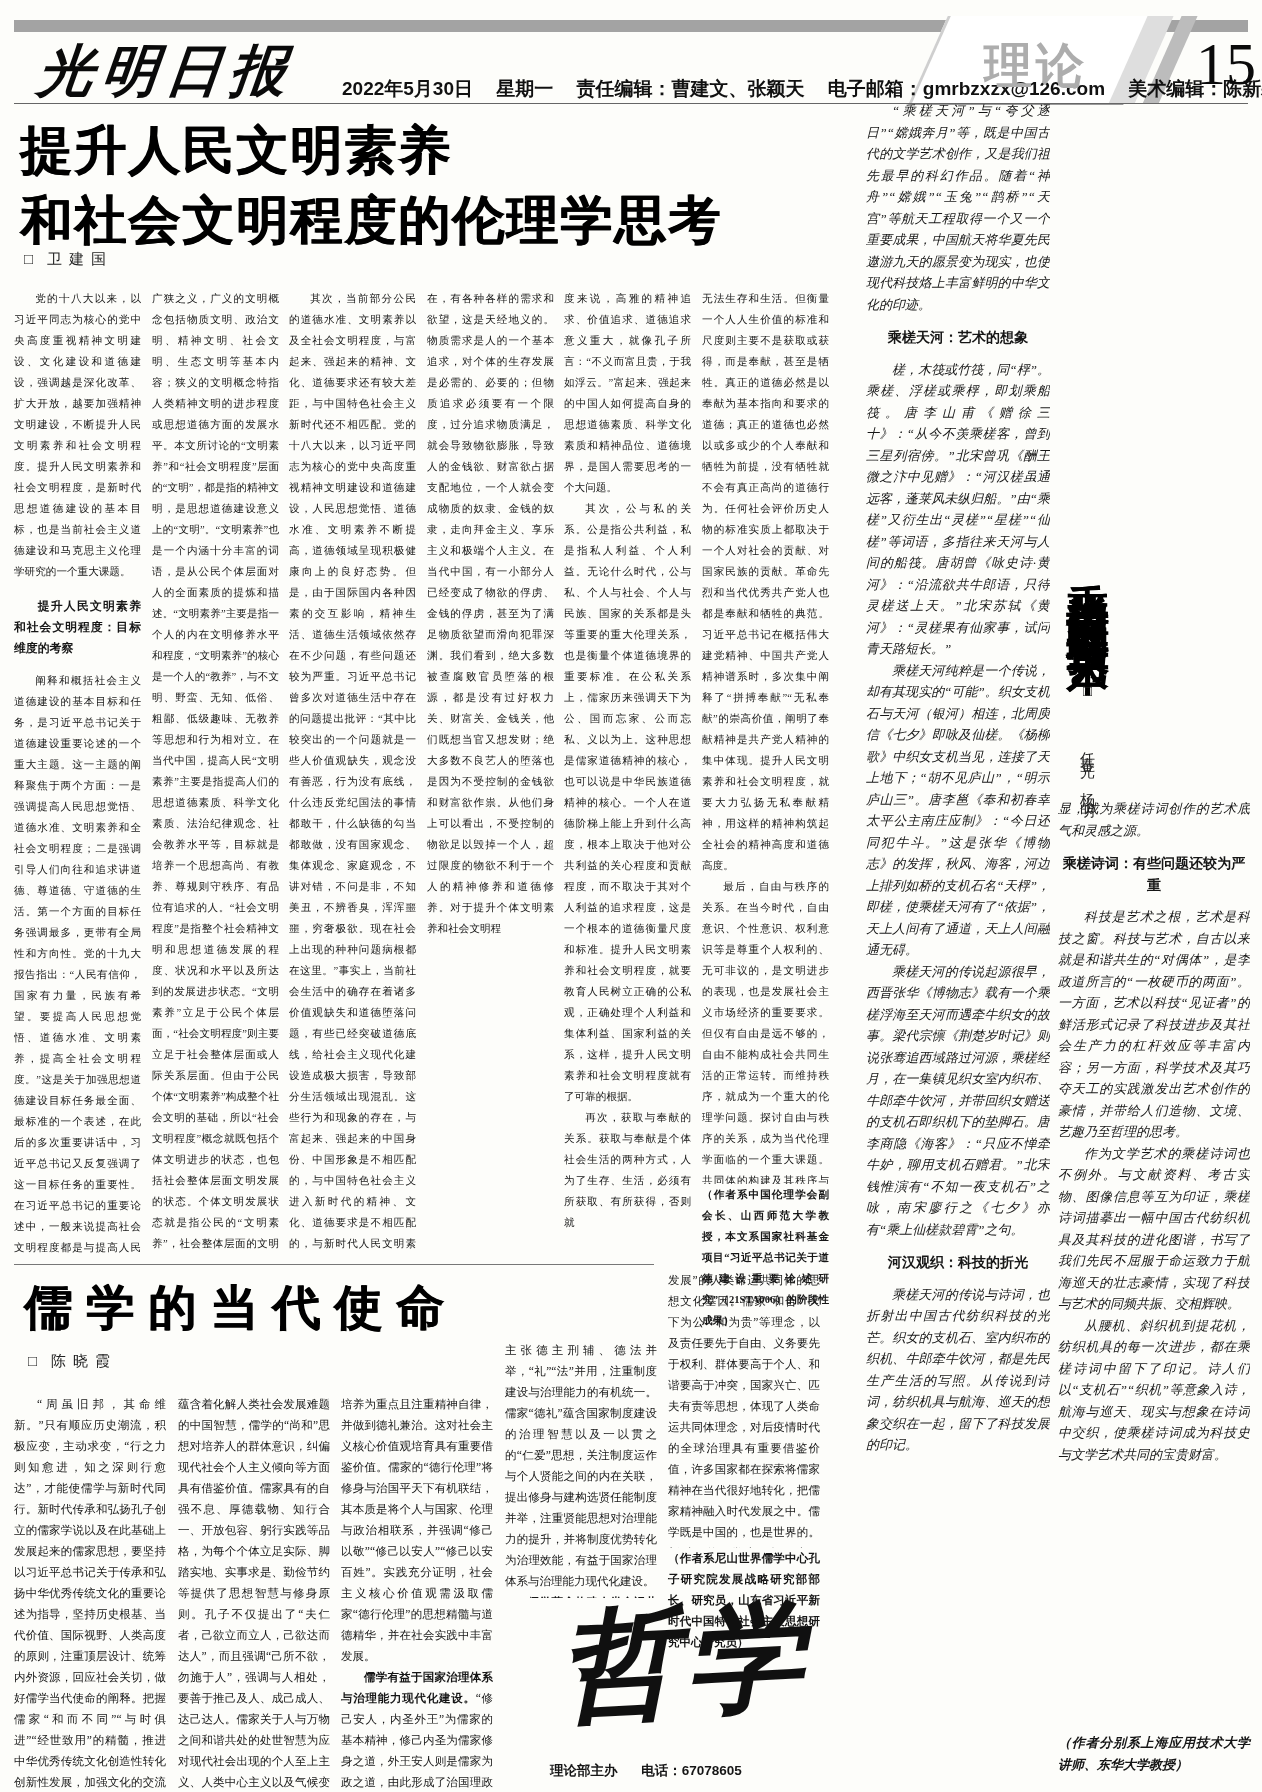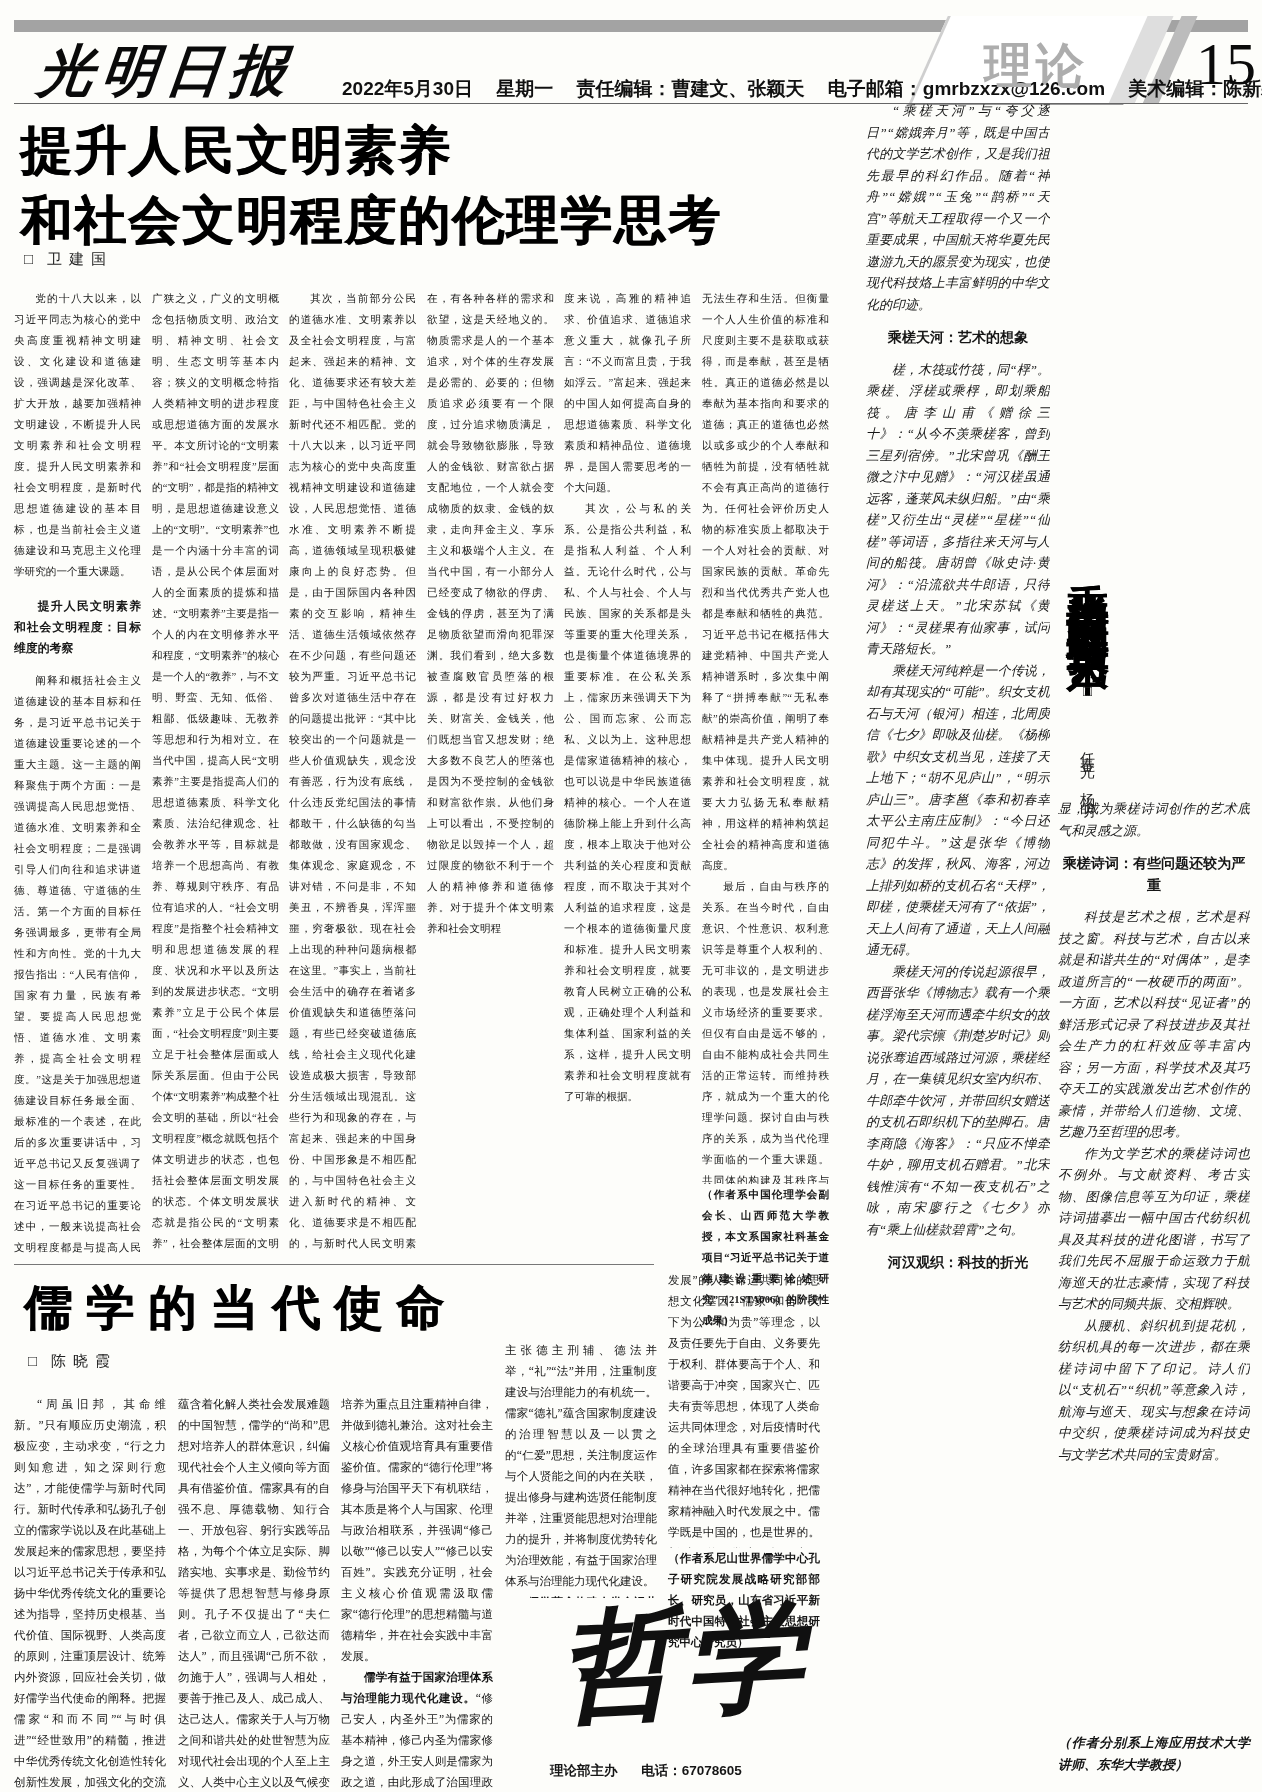--- a/index.html
+++ b/index.html
@@ -101,20 +101,21 @@
     </div>
   <div class="col main-col" style="left:289px;top:288px;height:970px;">
       <div class="seg seg-p">其次，当前部分公民的道德水准、文明素养以及全社会文明程度，与富起来、强起来的精神、文化、道德要求还有较大差距，与中国特色社会主义新时代还不相匹配。党的十八大以来，以习近平同志为核心的党中央高度重视精神文明建设和道德建设，人民思想觉悟、道德水准、文明素养不断提高，道德领域呈现积极健康向上的良好态势。但是，由于国际国内各种因素的交互影响，精神生活、道德生活领域依然存在不少问题，有些问题还较为严重。习近平总书记曾多次对道德生活中存在的问题提出批评：“其中比较突出的一个问题就是一些人价值观缺失，观念没有善恶，行为没有底线，什么违反党纪国法的事情都敢干，什么缺德的勾当都敢做，没有国家观念、集体观念、家庭观念，不讲对错，不问是非，不知美丑，不辨香臭，浑浑噩噩，穷奢极欲。现在社会上出现的种种问题病根都在这里。”事实上，当前社会生活中的确存在着诸多价值观缺失和道德堕落问题，有些已经突破道德底线，给社会主义现代化建设造成极大损害，导致部分生活领域出现混乱。这些行为和现象的存在，与富起来、强起来的中国身份、中国形象是不相匹配的，与中国特色社会主义进入新时代的精神、文化、道德要求是不相匹配的，与新时代人民文明素养和社会文明程度的要求是不相匹配的。为了使人民文明素养和社会文明程度与富起来、强起来的中国社会、与中国特色社会主义新时代相适应、相匹配，就必须下大力气加强社会主义精神文明建设和道德建设，下猛药治理种种道德堕落现象，否则，社会主义现代化事业就有可能被贻误。</div>
     </div>
   <div class="col main-col" style="left:427px;top:288px;height:970px;">
       <div class="seg seg-pc">在，有各种各样的需求和欲望，这是天经地义的。物质需求是人的一个基本追求，对个体的生存发展是必需的、必要的；但物质追求必须要有一个限度，过分追求物质满足，就会导致物欲膨胀，导致人的金钱欲、财富欲占据支配地位，一个人就会变成物质的奴隶、金钱的奴隶，走向拜金主义、享乐主义和极端个人主义。在当代中国，有一小部分人已经变成了物欲的俘虏、金钱的俘虏，甚至为了满足物质欲望而滑向犯罪深渊。我们看到，绝大多数被查腐败官员堕落的根源，都是没有过好权力关、财富关、金钱关，他们既想当官又想发财；绝大多数不良艺人的堕落也是因为不受控制的金钱欲和财富欲作祟。从他们身上可以看出，不受控制的物欲足以毁掉一个人，超过限度的物欲不利于一个人的精神修养和道德修养。对于提升个体文明素养和社会文明程</div>
     </div>
   <div class="col main-col" style="left:564px;top:288px;height:970px;">
       <div class="seg seg-pc">度来说，高雅的精神追求、价值追求、道德追求意义重大，就像孔子所言：“不义而富且贵，于我如浮云。”富起来、强起来的中国人如何提高自身的思想道德素质、科学文化素质和精神品位、道德境界，是国人需要思考的一个大问题。</div>
       <div class="seg seg-p">其次，公与私的关系。公是指公共利益，私是指私人利益、个人利益。无论什么时代，公与私、个人与社会、个人与民族、国家的关系都是头等重要的重大伦理关系，也是衡量个体道德境界的重要标准。在公私关系上，儒家历来强调天下为公、国而忘家、公而忘私、义以为上。这种思想是儒家道德精神的核心，也可以说是中华民族道德精神的核心。一个人在道德阶梯上能上升到什么高度，根本上取决于他对公共利益的关心程度和贡献程度，而不取决于其对个人利益的追求程度，这是一个根本的道德衡量尺度和标准。提升人民文明素养和社会文明程度，就要教育人民树立正确的公私观，正确处理个人利益和集体利益、国家利益的关系，这样，提升人民文明素养和社会文明程度就有了可靠的根据。</div>
+      <div class="seg seg-p">再次，获取与奉献的关系。获取与奉献是个体社会生活的两种方式，人为了生存、生活，必须有所获取、有所获得，否则就</div>
     </div>
   <div class="col main-col" style="left:702px;top:288px;height:970px;">
       <div class="seg seg-pc">无法生存和生活。但衡量一个人人生价值的标准和尺度则主要不是获取或获得，而是奉献，甚至是牺牲。真正的道德必然是以奉献为基本指向和要求的道德；真正的道德也必然以或多或少的个人奉献和牺牲为前提，没有牺牲就不会有真正高尚的道德行为。任何社会评价历史人物的标准实质上都取决于一个人对社会的贡献、对国家民族的贡献。革命先烈和当代优秀共产党人也都是奉献和牺牲的典范。习近平总书记在概括伟大建党精神、中国共产党人精神谱系时，多次集中阐释了“拼搏奉献”“无私奉献”的崇高价值，阐明了奉献精神是共产党人精神的集中体现。提升人民文明素养和社会文明程度，就要大力弘扬无私奉献精神，用这样的精神构筑起全社会的精神高度和道德高度。</div>
       <div class="seg seg-p">最后，自由与秩序的关系。在当今时代，自由意识、个性意识、权利意识等是尊重个人权利的、无可非议的，是文明进步的表现，也是发展社会主义市场经济的重要要求。但仅有自由是远不够的，自由不能构成社会共同生活的正常运转。而维持秩序，就成为一个重大的伦理学问题。探讨自由与秩序的关系，成为当代伦理学面临的一个重大课题。共同体的构建及其秩序与自由的关系问题，需要处理好个人与他人的关系，处理好个人与社会的关系。从一定意义上说，文明就是一种限制、一种控制和维护，这是社会的要求，也是个人自由的保障和源泉；但社会秩序需要维护，社会秩序是文明的表现，是社会文明的保障，也构成自由的前提。没有稳定的</div>
     </div>
   <div class="note" style="left:702px;top:1184px;width:127px;font-size:10.6px;line-height:21px;height:136px;">（作者系中国伦理学会副会长、山西师范大学教授，本文系国家社科基金项目“习近平总书记关于道德建设重要论述研究”（21STA006）的阶段性成果）</div>
 
   <div class="rule-div" style="left:14px;top:1264px;width:640px;"></div>
   <div class="ruxue-title">儒学的当代使命</div>
   <div class="byline" style="left:28px;top:1352px;">
@@ -147,20 +148,21 @@
     <span>电话：67078605</span>
   </div>
 
   <div class="col kai kai-colA">
       <div class="seg seg-p">“乘槎天河”与“夸父逐日”“嫦娥奔月”等，既是中国古代的文学艺术创作，又是我们祖先最早的科幻作品。随着“神舟”“嫦娥”“玉兔”“鹊桥”“天宫”等航天工程取得一个又一个重要成果，中国航天将华夏先民遨游九天的愿景变为现实，也使现代科技烙上丰富鲜明的中华文化的印迹。</div>
       <div class="seg seg-hc">乘槎天河：艺术的想象</div>
       <div class="seg seg-p">槎，木筏或竹筏，同“桴”。乘槎、浮槎或乘桴，即划乘船筏。唐李山甫《赠徐三十》：“从今不羡乘槎客，曾到三星列宿傍。”北宋曾巩《酬王微之汴中见赠》：“河汉槎虽通远客，蓬莱风未纵归船。”由“乘槎”又衍生出“灵槎”“星槎”“仙槎”等词语，多指往来天河与人间的船筏。唐胡曾《咏史诗·黄河》：“沿流欲共牛郎语，只待灵槎送上天。”北宋苏轼《黄河》：“灵槎果有仙家事，试问青天路短长。”</div>
       <div class="seg seg-p">乘槎天河纯粹是一个传说，却有其现实的“可能”。织女支机石与天河（银河）相连，北周庾信《七夕》即咏及仙槎。《杨柳歌》中织女支机当见，连接了天上地下；“胡不见庐山”，“明示庐山三”。唐李邕《奉和初春幸太平公主南庄应制》：“今日还同犯牛斗。”这是张华《博物志》的发挥，秋风、海客，河边上排列如桥的支机石名“天桴”，即槎，使乘槎天河有了“依据”，天上人间有了通道，天上人间融通无碍。</div>
       <div class="seg seg-p">乘槎天河的传说起源很早，西晋张华《博物志》载有一个乘槎浮海至天河而遇牵牛织女的故事。梁代宗懔《荆楚岁时记》则说张骞追西域路过河源，乘槎经月，在一集镇见织女室内织布、牛郎牵牛饮河，并带回织女赠送的支机石即织机下的垫脚石。唐李商隐《海客》：“只应不惮牵牛妒，聊用支机石赠君。”北宋钱惟演有“不知一夜支机石”之咏，南宋廖行之《七夕》亦有“乘上仙槎款碧霄”之句。</div>
       <div class="seg seg-hc">河汉观织：科技的折光</div>
+      <div class="seg seg-p">乘槎天河的传说与诗词，也折射出中国古代纺织科技的光芒。织女的支机石、室内织布的织机、牛郎牵牛饮河，都是先民生产生活的写照。从传说到诗词，纺织机具与航海、巡天的想象交织在一起，留下了科技发展的印记。</div>
     </div>
 
   <div class="col kai kai-colB">
     <div class="vtitle-block">
       <div class="vtitle">乘槎诗词中的科技与艺术</div>
       <div class="vbyline">
         <span class="sq">□</span>
         <span class="vauthor">任春光</span>
         <span class="vauthor">杨小明</span>
       </div>

